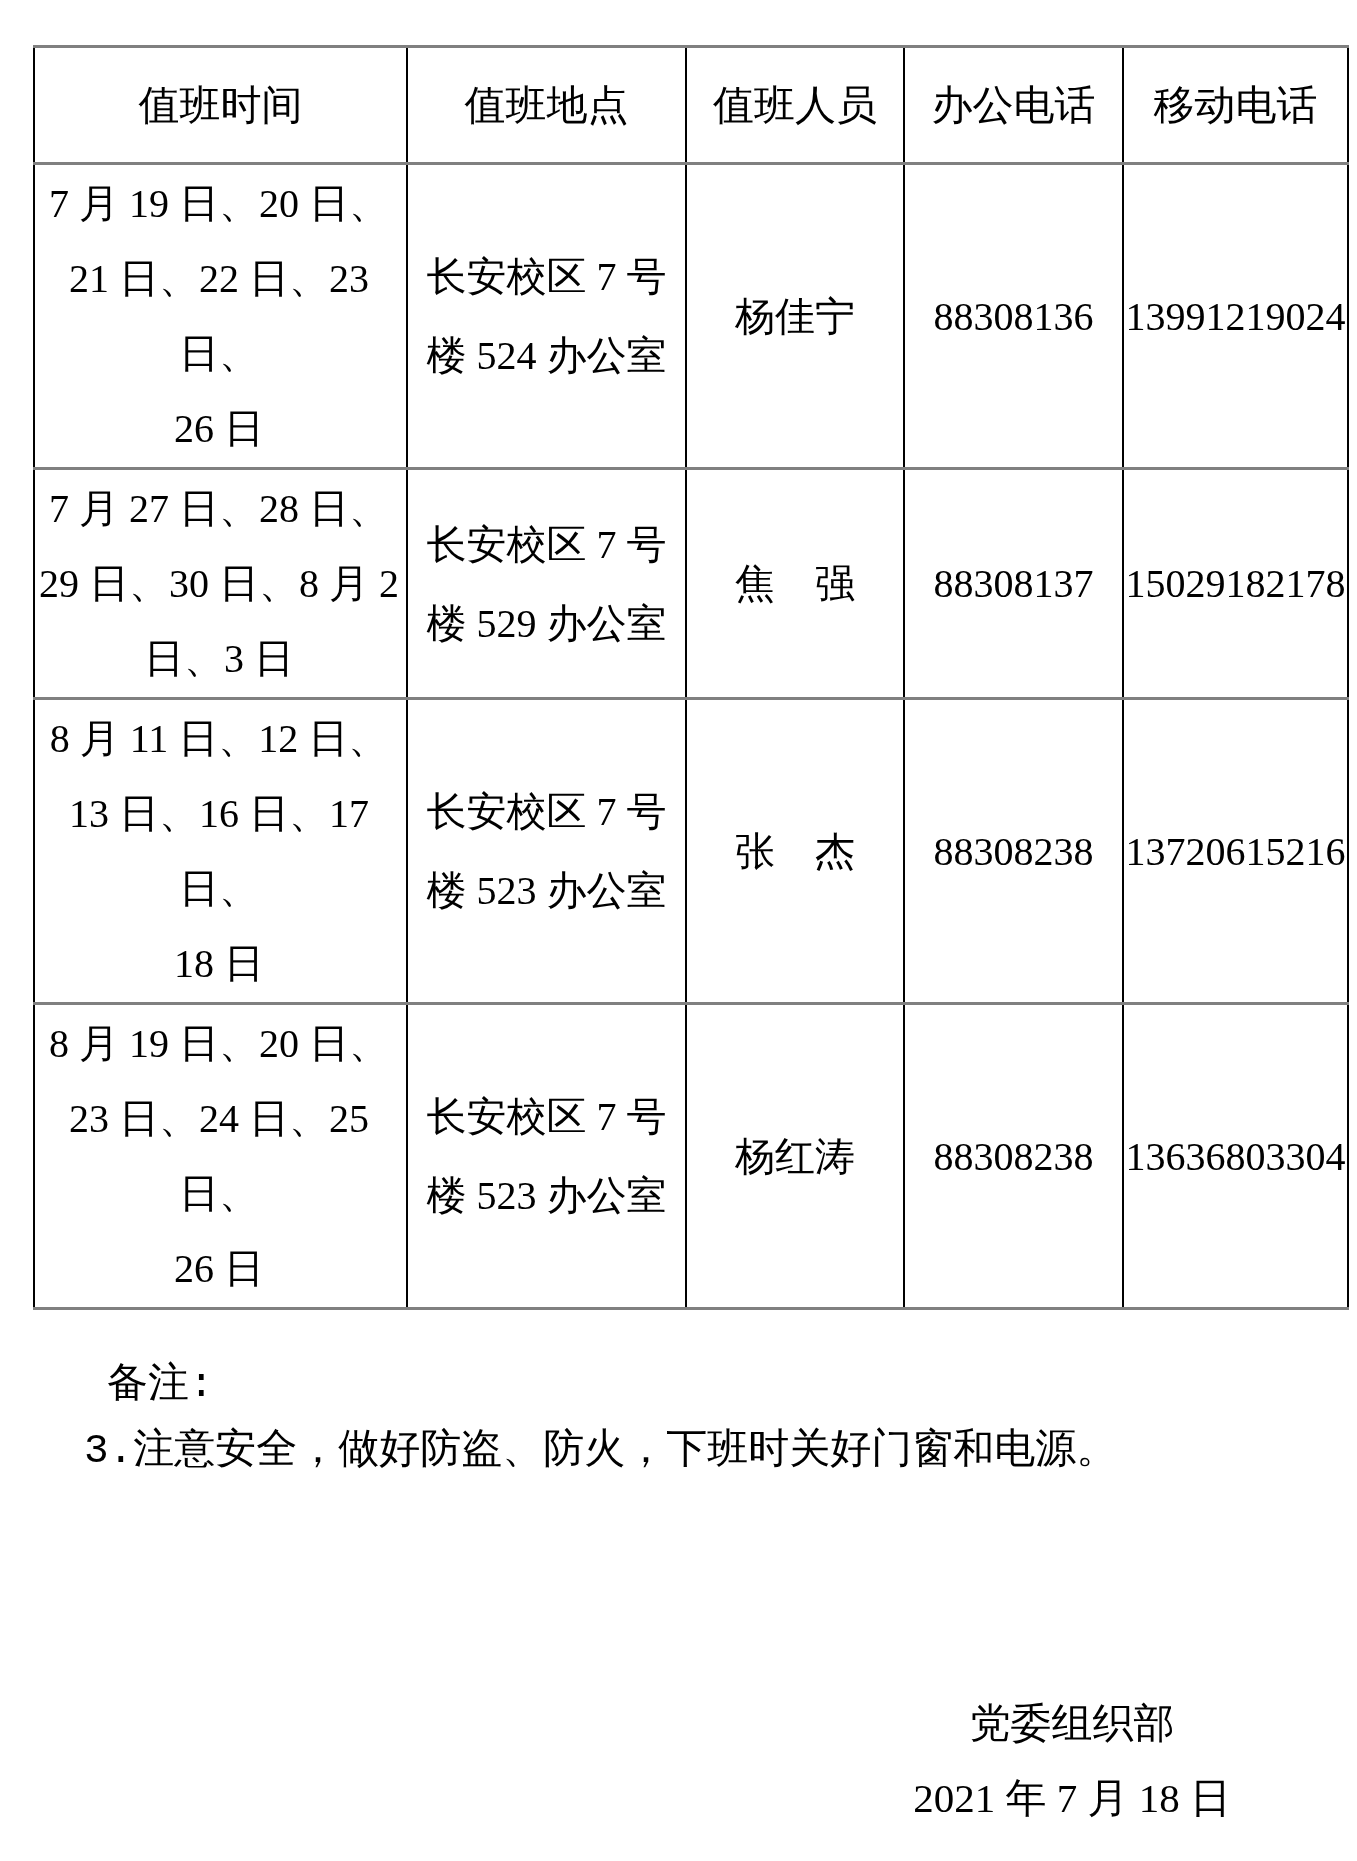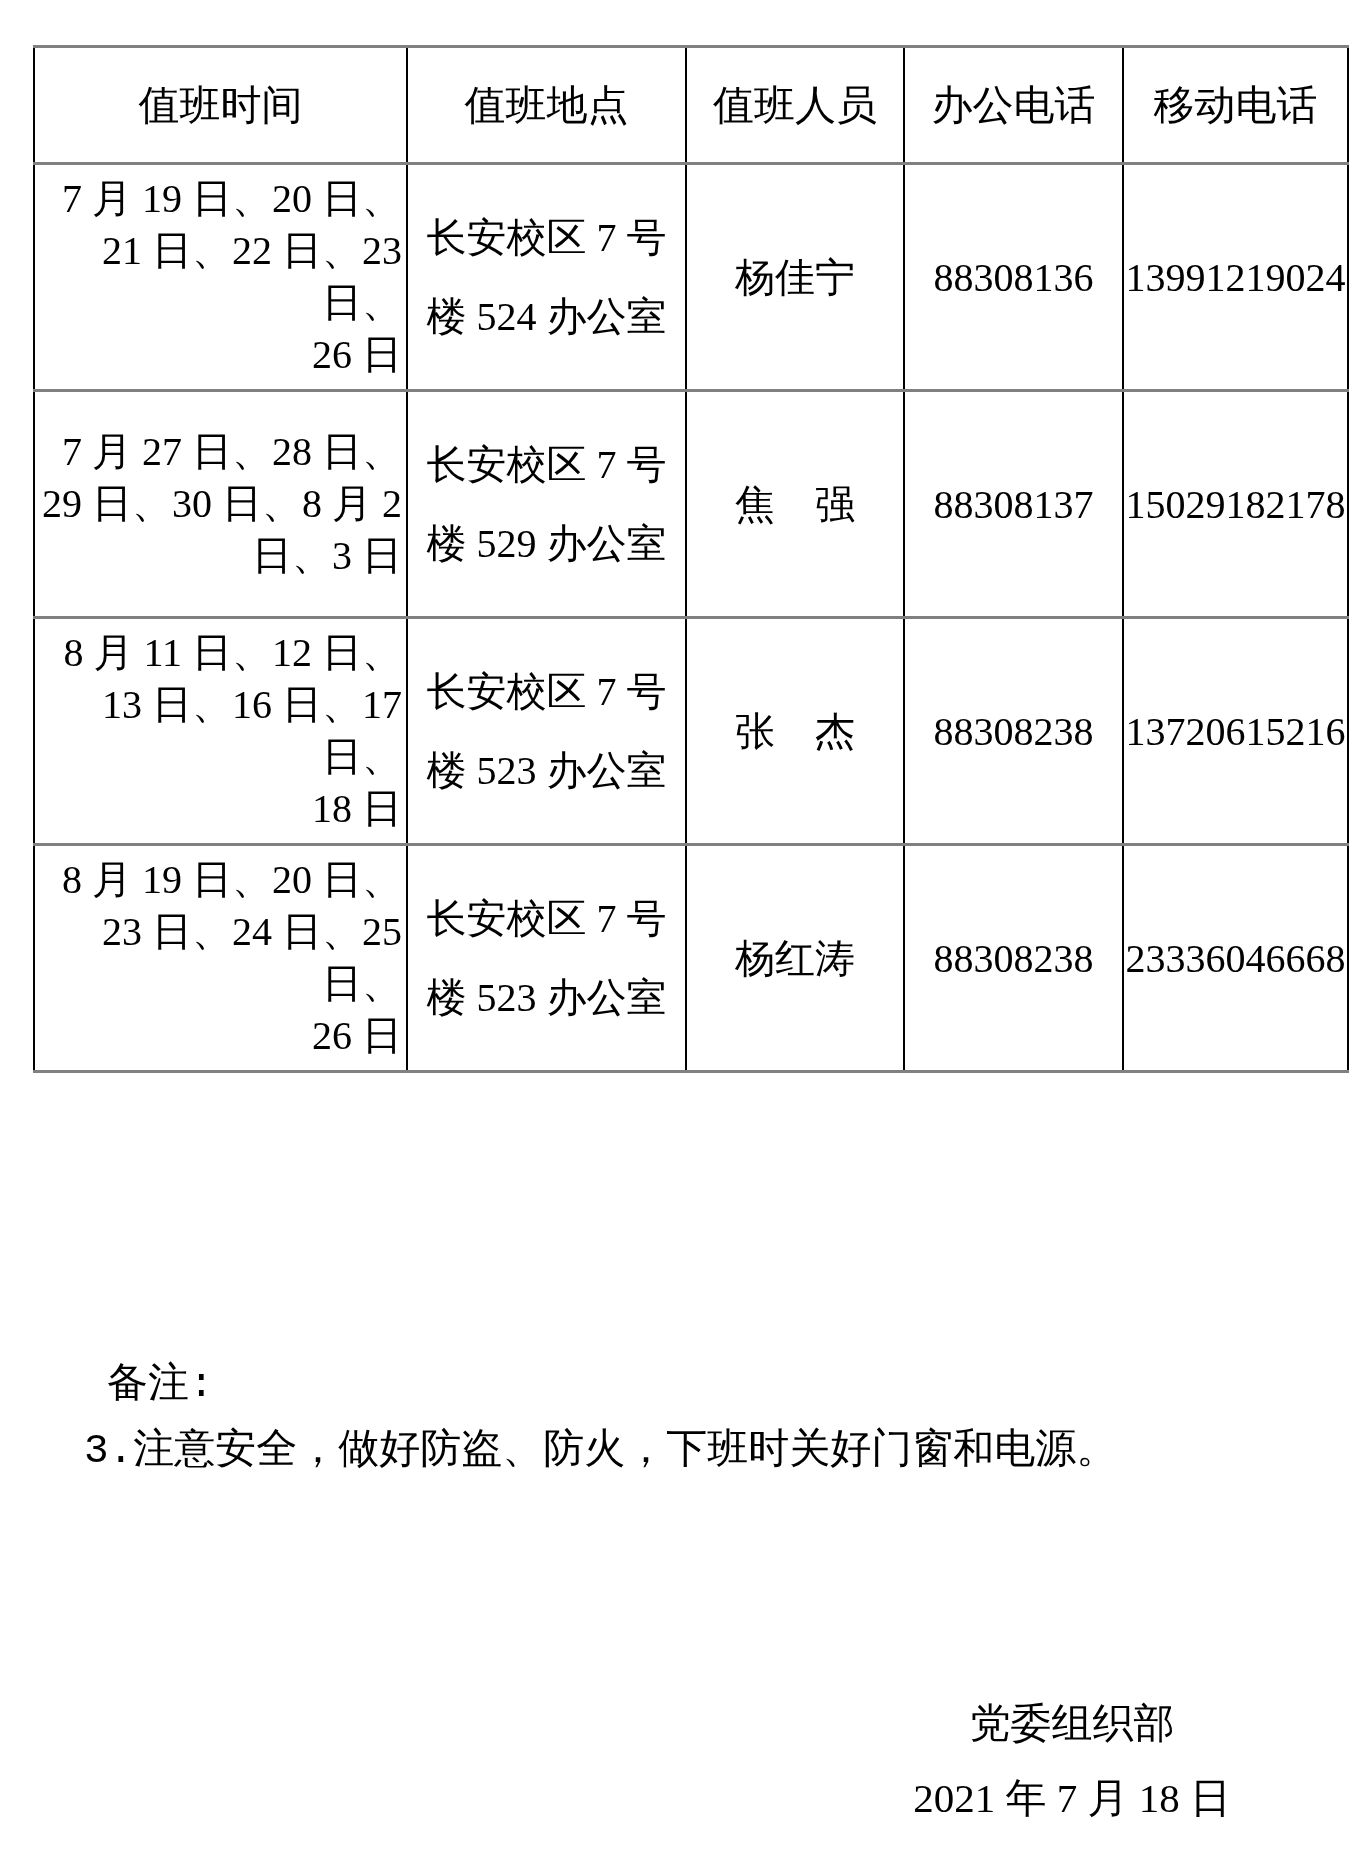--- a/index.html
+++ b/index.html
@@ -36,23 +36,23 @@
   .duty-table thead th {
     height: 112px;
     font-size: 41px;
     text-align: center;
   }
   .duty-table tbody td {
     height: 222px;
     font-size: 40px;
   }
   td.cell-time {
-    text-align: right;
+    text-align: center;
     padding-right: 4px;
-    line-height: 52px;
+    line-height: 75px;
     white-space: pre-line;
   }
   td.cell-loc {
     text-align: center;
     line-height: 79px;
     white-space: pre-line;
     margin-left: 16px;
   }
   td.cell-person,
   td.cell-phone {
@@ -137,21 +137,21 @@
         <td class="cell-phone">13720615216</td>
       </tr>
       <tr>
         <td class="cell-time">8 月 19 日、20 日、
 23 日、24 日、25 日、
 26 日</td>
         <td class="cell-loc">长安校区 7 号
 楼 523 办公室</td>
         <td class="cell-person">杨红涛</td>
         <td class="cell-phone">88308238</td>
-        <td class="cell-phone">23336046668</td>
+        <td class="cell-phone">13636803304</td>
       </tr>
     </tbody>
   </table>
 
   <div class="notes">
     <div class="notes-label">备注:</div>
     <div class="note-line">3.注意安全，做好防盗、防火，下班时关好门窗和电源。</div>
   </div>
 
   <div class="signature">

